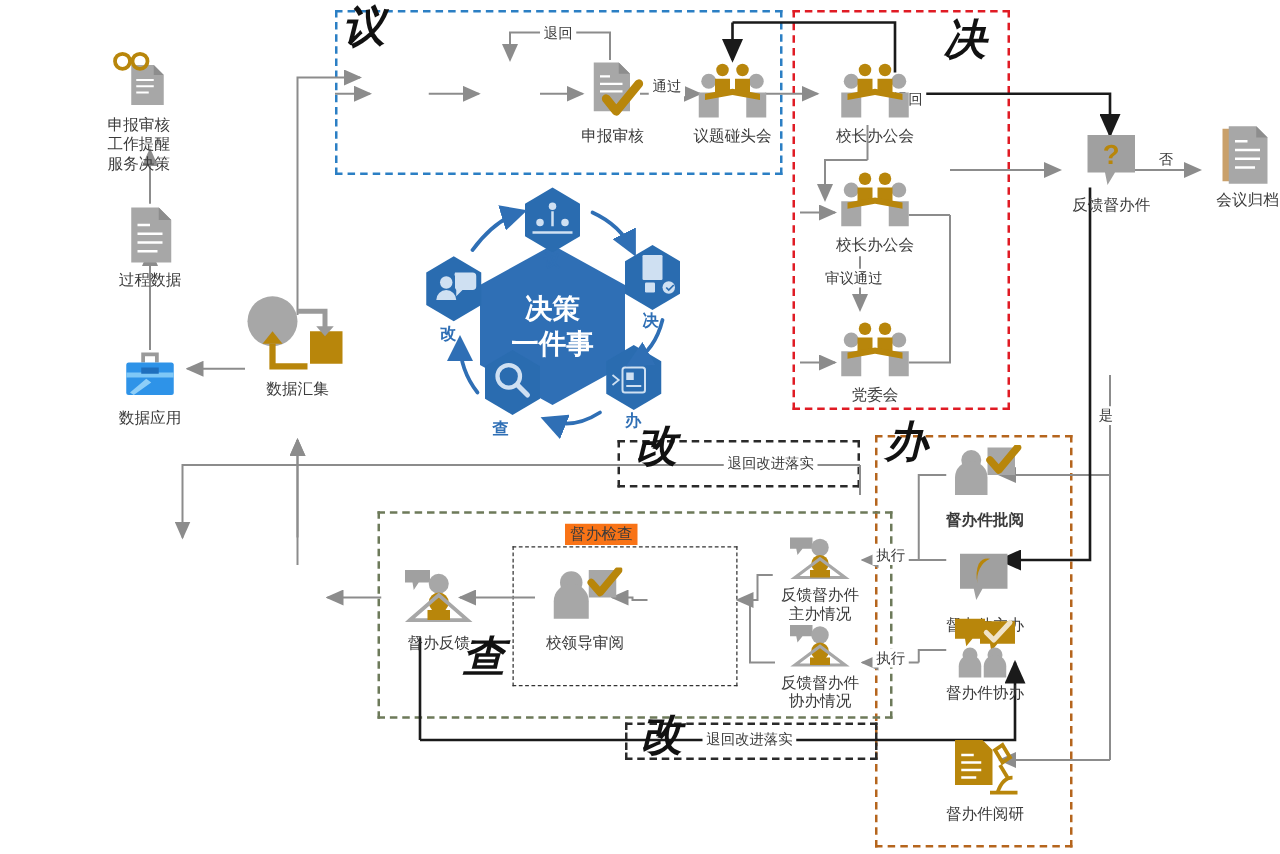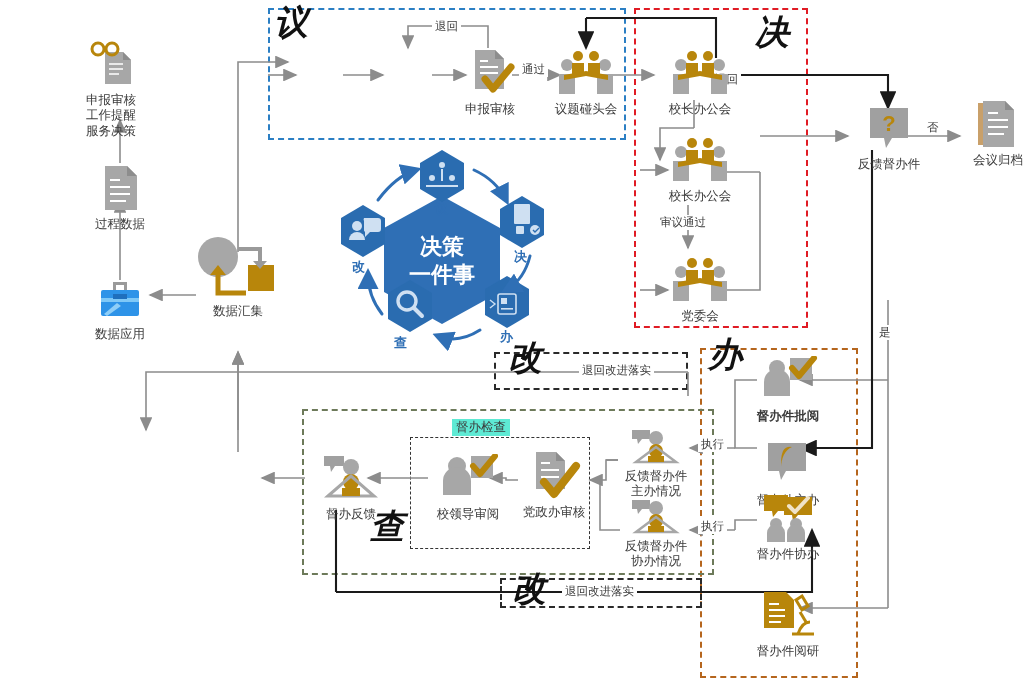--- a/index.html
+++ b/index.html
@@ -56,21 +56,21 @@
     color: #111;
     font-style: italic;
     z-index: 7;
     line-height: 1;
   }
   .box-cap {
     position: absolute;
     font-size: 12.5px;
     color: #3b3b3b;
     z-index: 7;
-    background: #5eead4;
+    background: #f97316;
     padding: 0 4px;
     white-space: nowrap;
   }
 
   
   .edge {
     position: absolute;
     z-index: 2;
     pointer-events: none;
   }
@@ -522,33 +522,20 @@
         <circle cx="30" cy="10" r="7" fill="#a7a7a7"></circle>
         <circle cx="30" cy="23" r="7" fill="#b8860b"></circle>
         <path d="M10,34 L30,19 L50,34 z" fill="none" stroke="#a7a7a7" stroke-width="2.5"></path>
         <rect x="22" y="28" width="16" height="6" fill="#b8860b"></rect>
       </svg>
     </div>
     <div class="label">反馈督办件</div>
     <div class="label">协办情况</div>
   </div>
 
-  <div class="node" style="left:508px; top:448px;">
-    <div class="icon">
-      <svg width="56" height="52" viewBox="0 0 56 52">
-        <path d="M10,2 h20 l9,9 v28 h-29 z" fill="#a7a7a7"></path>
-        <path d="M30,2 v9 h9 z" fill="#8d8d8d"></path>
-        <g stroke="#ffffff" stroke-width="2">
-            <path d="M15,13 h9 M15,20 h18 M15,27 h18"></path>
-          </g>
-        <path d="M18,32 L28,44 L50,16" fill="none" stroke="#b8860b" stroke-width="8" stroke-linecap="round" stroke-linejoin="round"></path>
-      </svg>
-    </div>
-    <div class="label">党政办审核</div>
-  </div>
 
   <div class="node" style="left:422px; top:450px;">
     <div class="icon">
       <svg width="60" height="48" viewBox="0 0 60 48">
         <circle cx="19" cy="12" r="9" fill="#a7a7a7"></circle>
         <path d="M5,27 a14,14 0 0 1 28,0 v14 h-28 z" fill="#a7a7a7"></path>
         <rect x="33" y="2" width="22" height="22" fill="#a7a7a7"></rect>
         <path d="M35,12 L42,20 L57,2" fill="none" stroke="#b8860b" stroke-width="6" stroke-linecap="round" stroke-linejoin="round"></path>
       </svg>
     </div>

